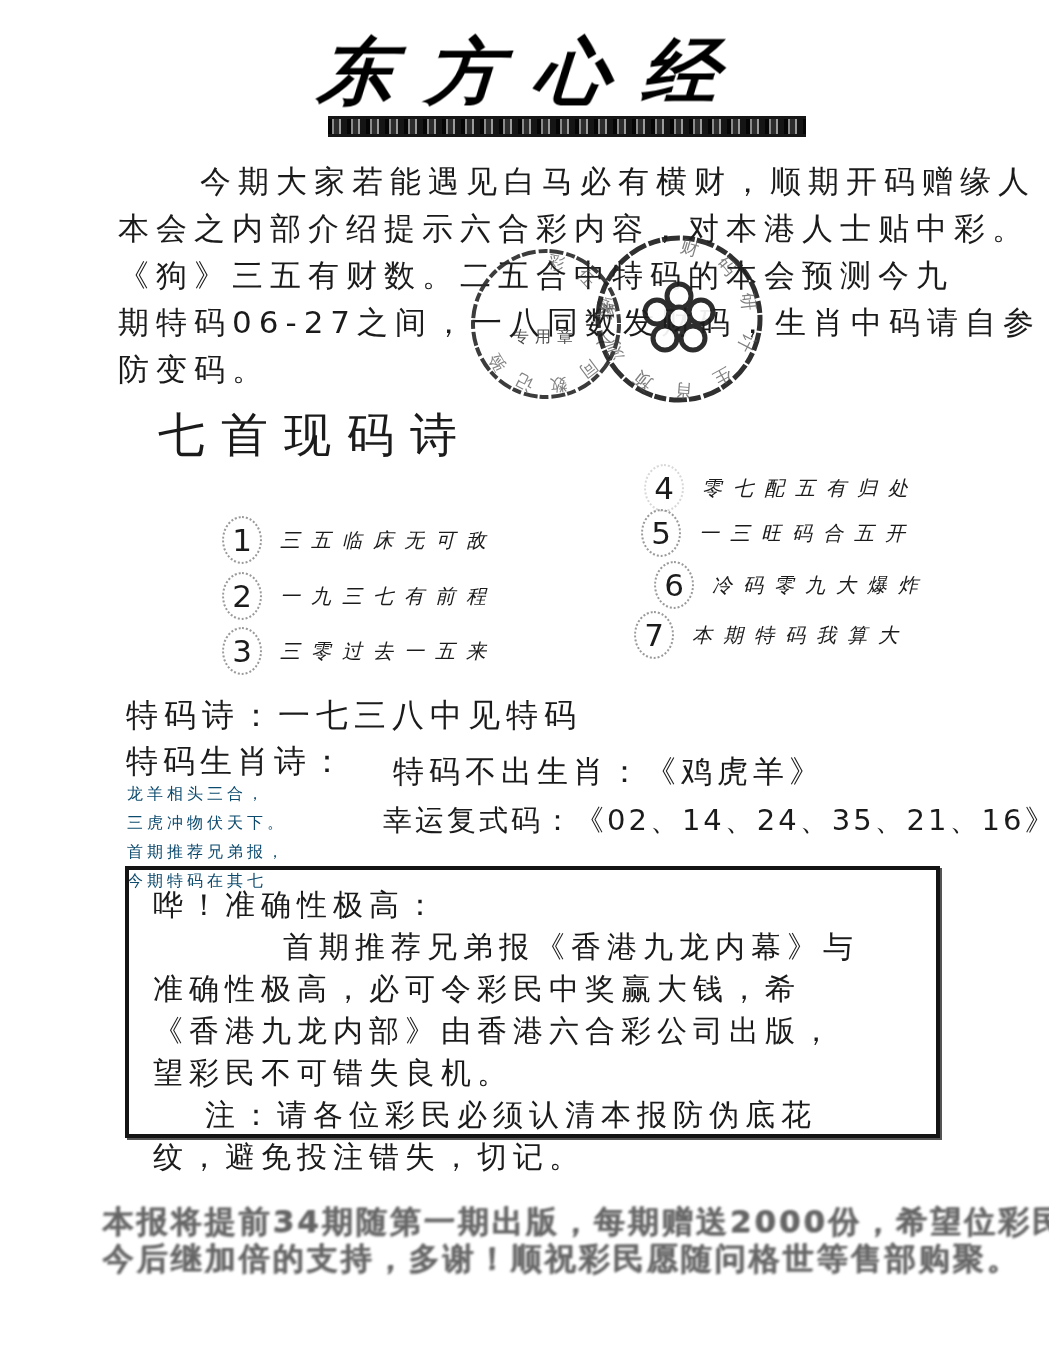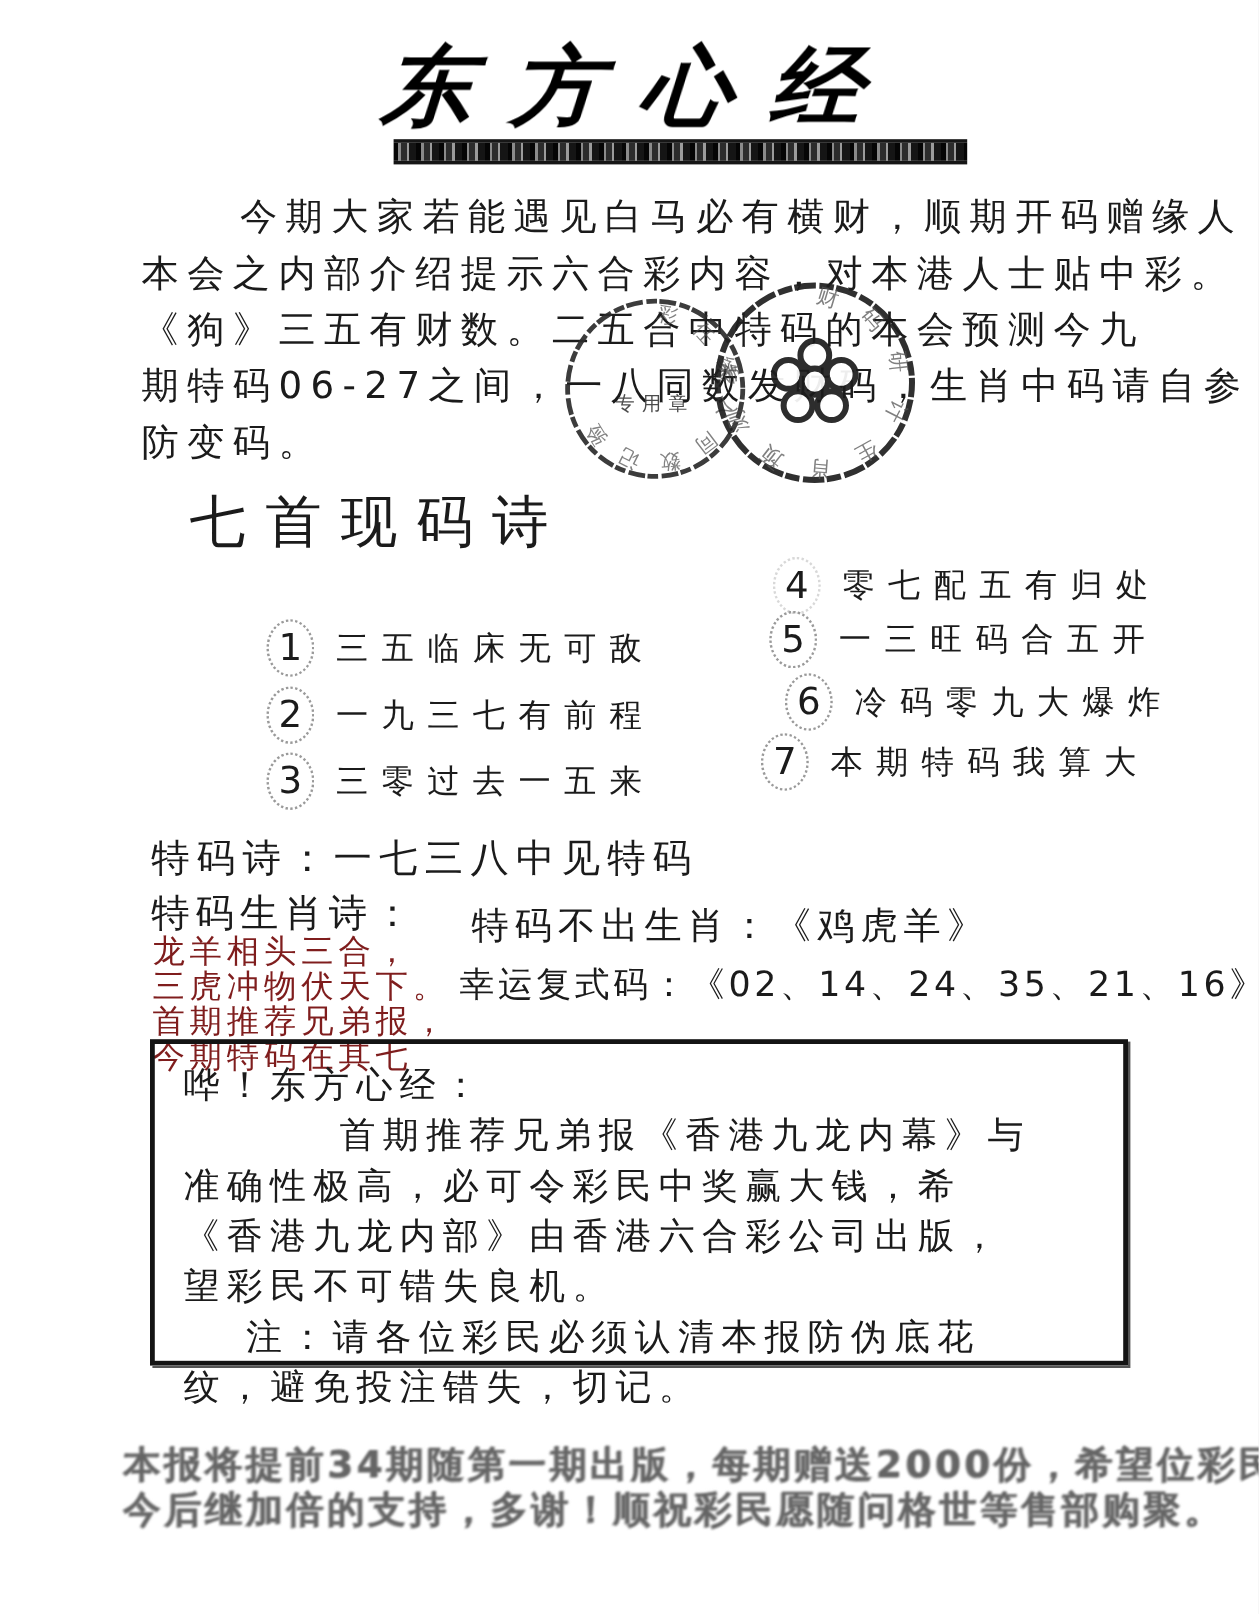--- a/index.html
+++ b/index.html
@@ -40,33 +40,33 @@
     filter:blur(.3px);
     text-align:right;
   }
   .poem-item{position:absolute;white-space:nowrap;filter:blur(.25px);}
   .num{
     display:inline-flex;align-items:center;justify-content:center;
     width:36px;height:44px;border:2px dotted #9a9a9a;border-radius:50%;
     font-size:31px;color:#1b1b1b;vertical-align:middle;
   }
   .num-faint{border-color:#d8d8d8;}
-  .poem-text{font-size:27px;letter-spacing:11px;margin-left:18px;vertical-align:middle;}
+  .poem-text{font-size:20px;letter-spacing:11px;margin-left:18px;vertical-align:middle;font-style:italic;}
   .p1{left:222px;top:516px;}
   .p2{left:222px;top:572px;}
   .p3{left:222px;top:627px;}
   .p4{left:644px;top:464px;}
   .p5{left:641px;top:509px;}
   .p6{left:654px;top:561px;}
   .p7{left:634px;top:611px;text-align:right;}
   
   .tema-poem{position:absolute;left:126px;top:694px;font-size:32px;letter-spacing:6px;white-space:nowrap;filter:blur(.3px);}
   .zodiac-label{position:absolute;left:126px;top:740px;font-size:32px;letter-spacing:5px;white-space:nowrap;filter:blur(.3px);}
   .zodiac-poem{position:absolute;left:127px;top:779px;}
-  .zodiac-poem div{font-size:27px;letter-spacing:4px;line-height:29px;white-space:nowrap;color:#7f1d1d;filter:blur(.3px);}
+  .zodiac-poem div{font-size:16px;letter-spacing:4px;line-height:29px;white-space:nowrap;color:#0c4a6e;filter:blur(.3px);}
   .not-out{position:absolute;left:393px;top:751px;font-size:31px;letter-spacing:5px;white-space:nowrap;filter:blur(.3px);}
   .lucky{position:absolute;left:383px;top:801px;font-size:29px;letter-spacing:3px;white-space:nowrap;filter:blur(.3px);}
   
   .rec-box{
     position:absolute;left:125px;top:866px;width:815px;height:272px;
     border:4px solid #141414;box-shadow:2px 2px 0 #555;
     padding:14px 0 0 24px;box-sizing:border-box;
   }
   .rec-box div{font-size:30px;letter-spacing:6px;line-height:42px;white-space:nowrap;filter:blur(.3px);}
   .rec-box .ind{text-indent:130px;}
@@ -158,21 +158,21 @@
   <div class="zodiac-poem">
     <div>龙羊相头三合，</div>
     <div>三虎冲物伏天下。</div>
     <div>首期推荐兄弟报，</div>
     <div>今期特码在其七</div>
   </div>
   <div class="not-out">特码不出生肖：《鸡虎羊》</div>
   <div class="lucky">幸运复式码：《02、14、24、35、21、16》</div>
 
   <div class="rec-box">
-    <div>哗！东方心经：</div>
+    <div>哗！准确性极高：</div>
     <div class="ind">首期推荐兄弟报《香港九龙内幕》与</div>
     <div>准确性极高，必可令彩民中奖赢大钱，希</div>
     <div>《香港九龙内部》由香港六合彩公司出版，</div>
     <div>望彩民不可错失良机。</div>
     <div class="ind2">注：请各位彩民必须认清本报防伪底花</div>
     <div>纹，避免投注错失，切记。</div>
   </div>
 
   <div class="footer">
     <div>本报将提前34期随第一期出版，每期赠送2000份，希望位彩民</div>

